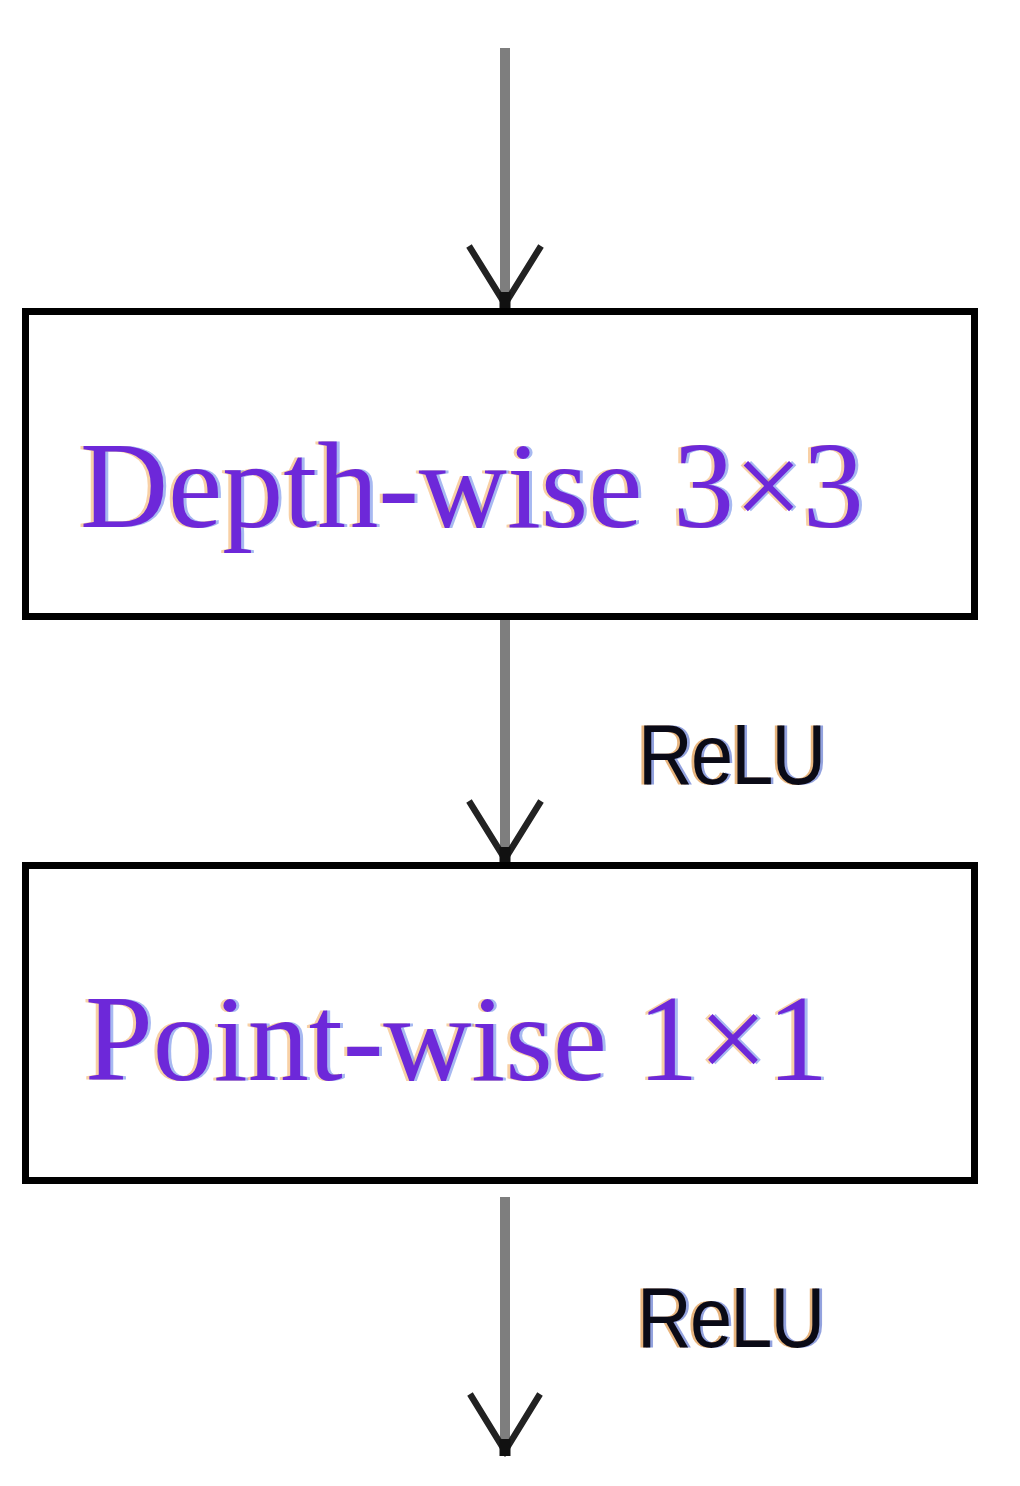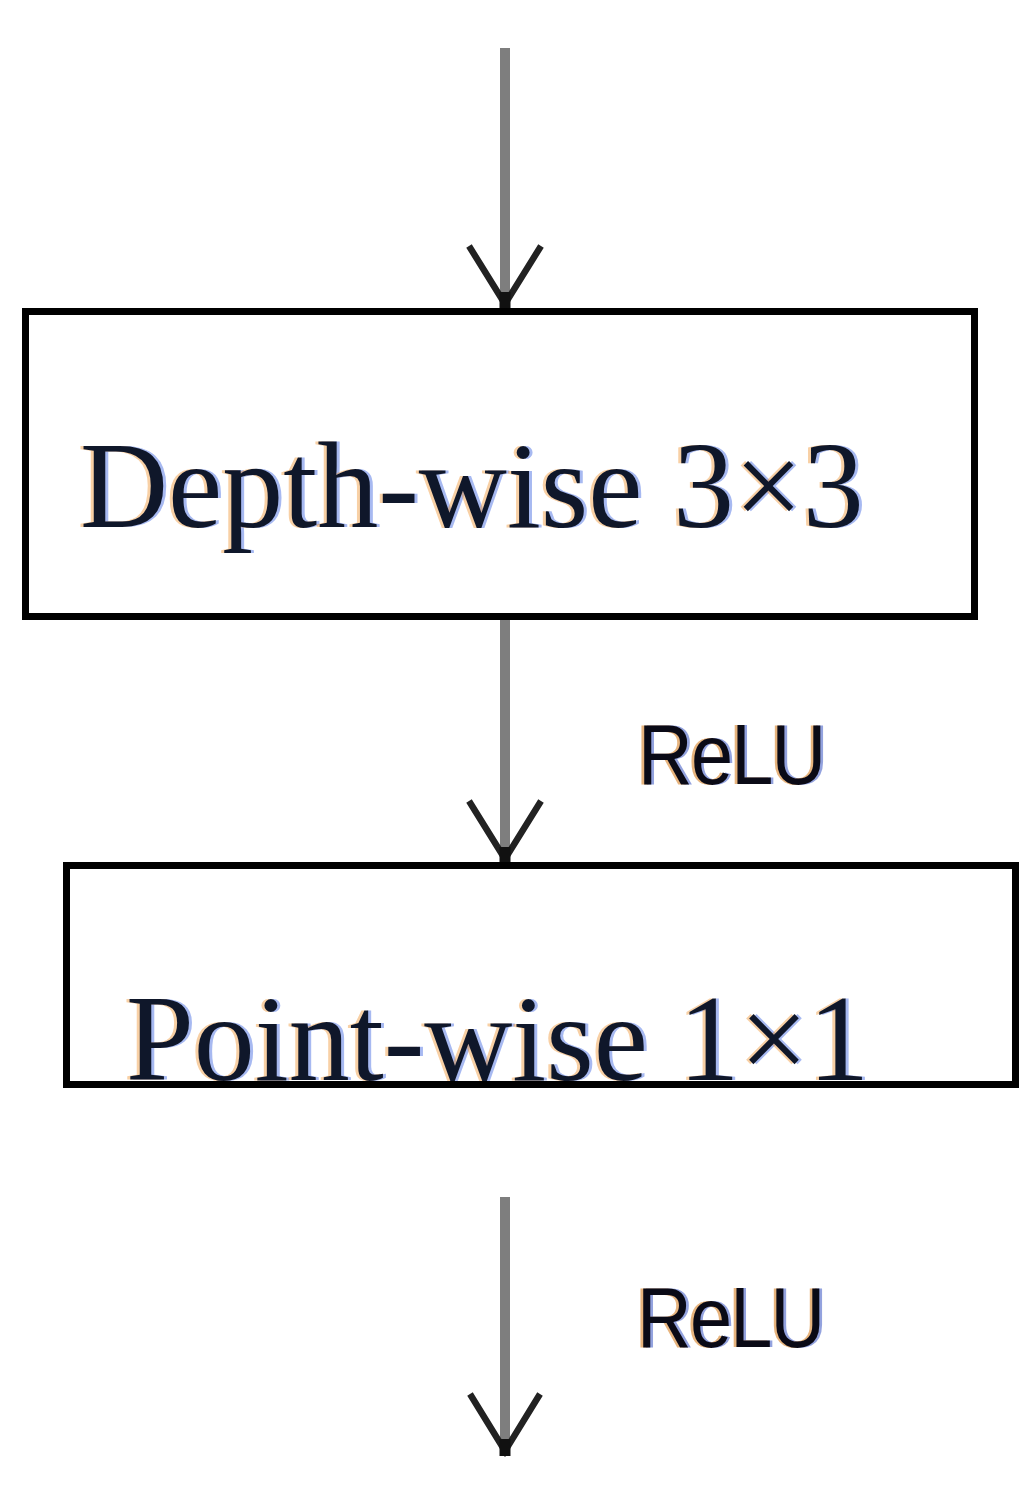--- a/index.html
+++ b/index.html
@@ -42,28 +42,28 @@
   .box {
     position: absolute;
     left: 22px;
     width: 956px;
     border: 7px solid #000000;
     background: #ffffff;
     box-sizing: border-box;
     z-index: 2;
   }
   .box1 { top: 308px; height: 312px; }
-  .box2 { top: 862px; height: 226px; margin-left: 41px; }
+  .box2 { top: 862px; height: 322px; }
   .box-label {
     position: absolute;
     font-family: "Liberation Serif", serif;
     font-size: 122px;
     line-height: 1;
     white-space: nowrap;
-    color: #0f172a;
+    color: #6d28d9;
     text-shadow: -3px 0 0 rgba(240,150,55,0.45), 3px 0 0 rgba(60,100,225,0.45);
   }
   .lbl1 { left: 51px; top: 110px; }
   .lbl2 { left: 56px; top: 109px; }
   .relu {
     position: absolute;
     font-family: "Liberation Sans", sans-serif;
     font-size: 86px;
     line-height: 1;
     letter-spacing: -2px;

